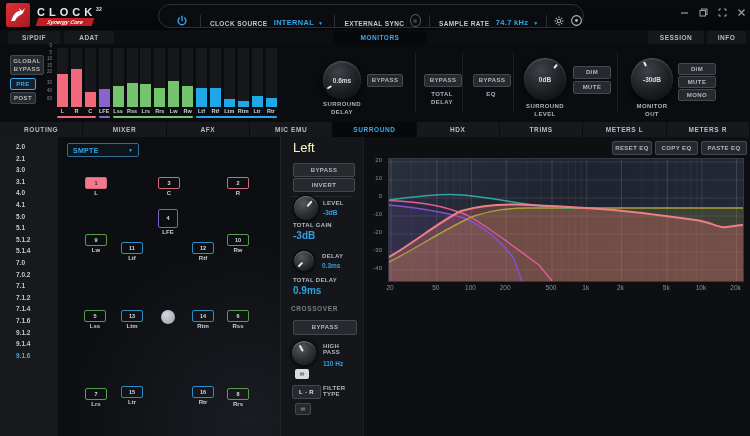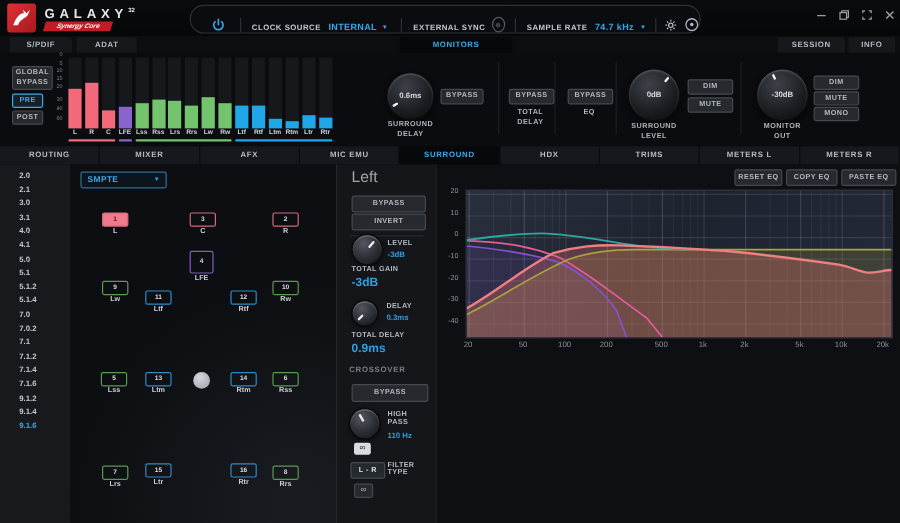--- a/index.html
+++ b/index.html
@@ -98,21 +98,21 @@
 <body>
 
 <div id="app">
 
   <div id="titlebar" class="abs">
     <div id="logo" class="abs">
       <svg width="24" height="24" viewBox="0 0 24 24">
           <path d="M5 18 C8 10 11 8 14 8 L13 5 L16 8 L19 5 L17 10 C14 13 11 13 9 18 Z" fill="#fff"></path>
         </svg>
     </div>
-    <div id="brand" class="abs txt"><span>GALAXY</span><sup>32</sup></div>
+    <div id="brand" class="abs txt"><span>CLOCK</span><sup>32</sup></div>
     <div id="brand-badge" class="abs txt">Synergy Core</div>
 
     <div id="pill" class="abs">
       <span style="width:22px"></span>
       <span style="display:flex">
         <svg width="12" height="12" viewBox="0 0 16 16">
             <path d="M8 1.5v6" stroke="#35a7e8" stroke-width="1.8" fill="none" stroke-linecap="round"></path>
             <path d="M4.4 4.1a5.2 5.2 0 1 0 7.2 0" stroke="#35a7e8" stroke-width="1.8" fill="none" stroke-linecap="round"></path>
           </svg>
       </span>
@@ -385,21 +385,21 @@
           <div class="spklab" style="left: 59px; top: 262px; width: 30px;">Ltr</div>
           <div class="spk" style="left: 134px; top: 249px; width: 22px; height: 12px; border-color: rgb(43, 140, 200); line-height: 10px;">16</div>
           <div class="spklab" style="left: 130px; top: 262px; width: 30px;">Rtr</div>
           <div class="spk" style="left: 169px; top: 251px; width: 22px; height: 12px; border-color: rgb(87, 154, 80); line-height: 10px;">8</div>
           <div class="spklab" style="left: 165px; top: 264px; width: 30px;">Rrs</div>
         </div>
       <div id="listener" class="abs"></div>
     </div>
 
     <div id="chpanel" class="abs">
-      <div class="abs txt" style="left:12px;top:3px;font-size:13px;color:#a3a3a3">Left</div>
+      <div class="abs txt" style="left:12px;top:3px;font-size:13px;color:#fef9c3">Left</div>
       <div class="btn abs" style="left:12px;top:26px;width:60px;height:12px;line-height:12px">BYPASS</div>
       <div class="btn abs" style="left:12px;top:41px;width:60px;height:12px;line-height:12px">INVERT</div>
       <div class="hr" style="left:10px;top:59px;width:62px"></div>
 
       <div class="smknob" style="left:13px;top:59px;width:24px;height:24px">
           <span class="pt" style="transform:rotate(40deg)"></span>
         </div>
       <div class="mini abs txt" style="left:42px;top:63px">LEVEL</div>
       <div class="bluev abs txt" style="left:42px;top:72px">-3dB</div>
       <div class="mini abs txt" style="left:12px;top:85px">TOTAL GAIN</div>

